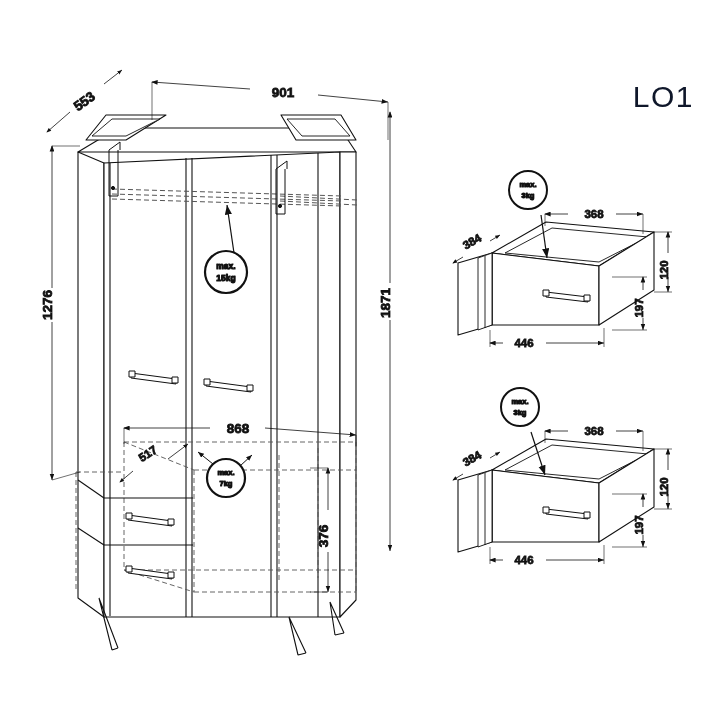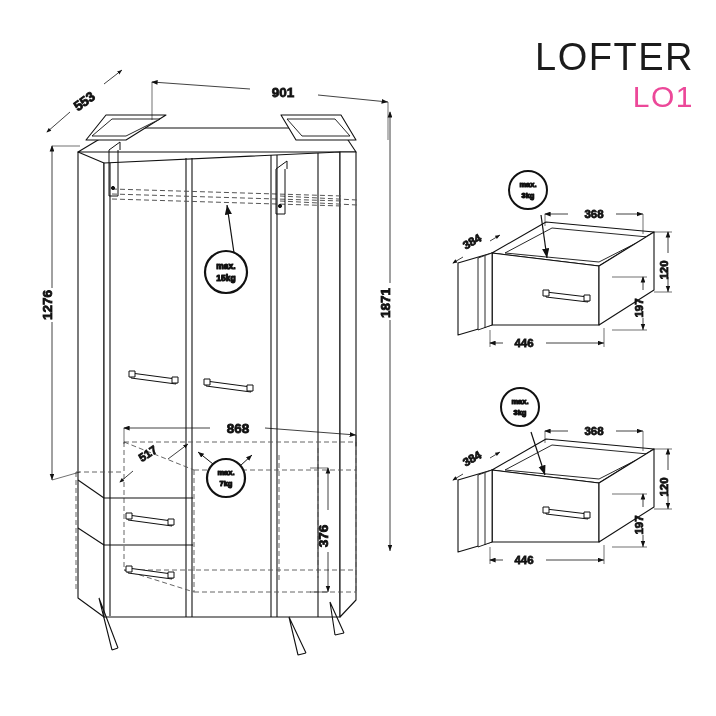--- a/index.html
+++ b/index.html
@@ -35,21 +35,21 @@
     text-align: right;
     line-height: 1;
     font-family: "Liberation Sans", sans-serif;
   }
   .brand-model {
     position: absolute;
     right: 22px;
     top: 82px;
     font-size: 30px;
     letter-spacing: 1.5px;
-    color: #ec4899;
+    color: #0f172a;
     font-weight: 400;
     text-align: right;
     line-height: 1;
     font-family: "Liberation Sans", sans-serif;
   }
   svg text {
     font-family: "Liberation Sans", sans-serif;
     fill: #111111;
   }
   .dimtext {
@@ -67,21 +67,20 @@
   .badgetext-sm {
     font-size: 7.5px;
     font-weight: bold;
   }
 </style>
 </head>
 <body>
 
 <div id="page">
 
-  <div class="brand-title">LOFTER</div>
   <div class="brand-model">LO1</div>
 
   <svg id="drawing" viewBox="0 0 716 716">
     <defs>
       <marker id="arrEnd" markerWidth="9" markerHeight="9" refX="8" refY="3" orient="auto">
         <path d="M0,0 L8,3 L0,6 z" fill="#111111"></path>
       </marker>
       <marker id="arrStart" markerWidth="9" markerHeight="9" refX="1" refY="3" orient="auto">
         <path d="M8,0 L0,3 L8,6 z" fill="#111111"></path>
       </marker>

